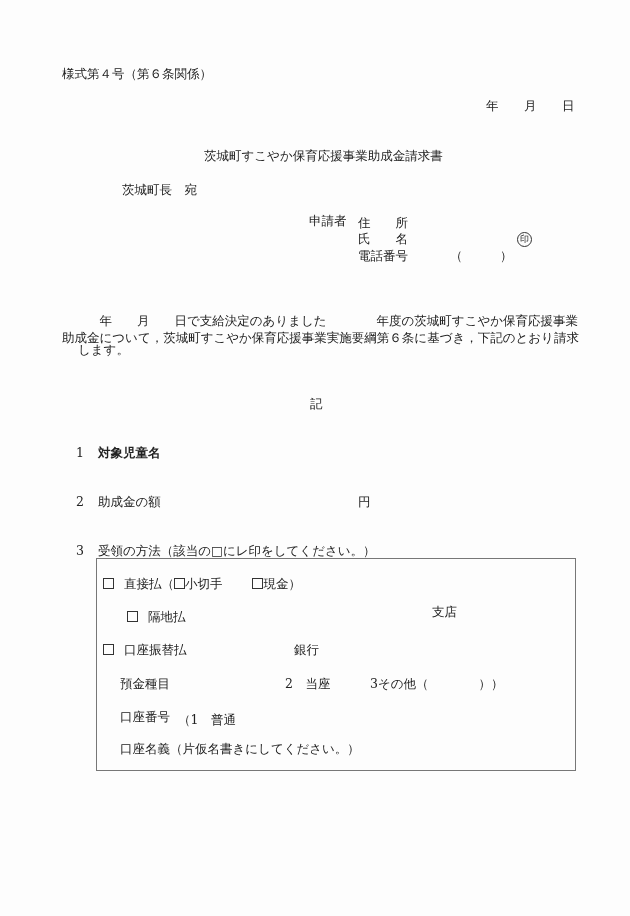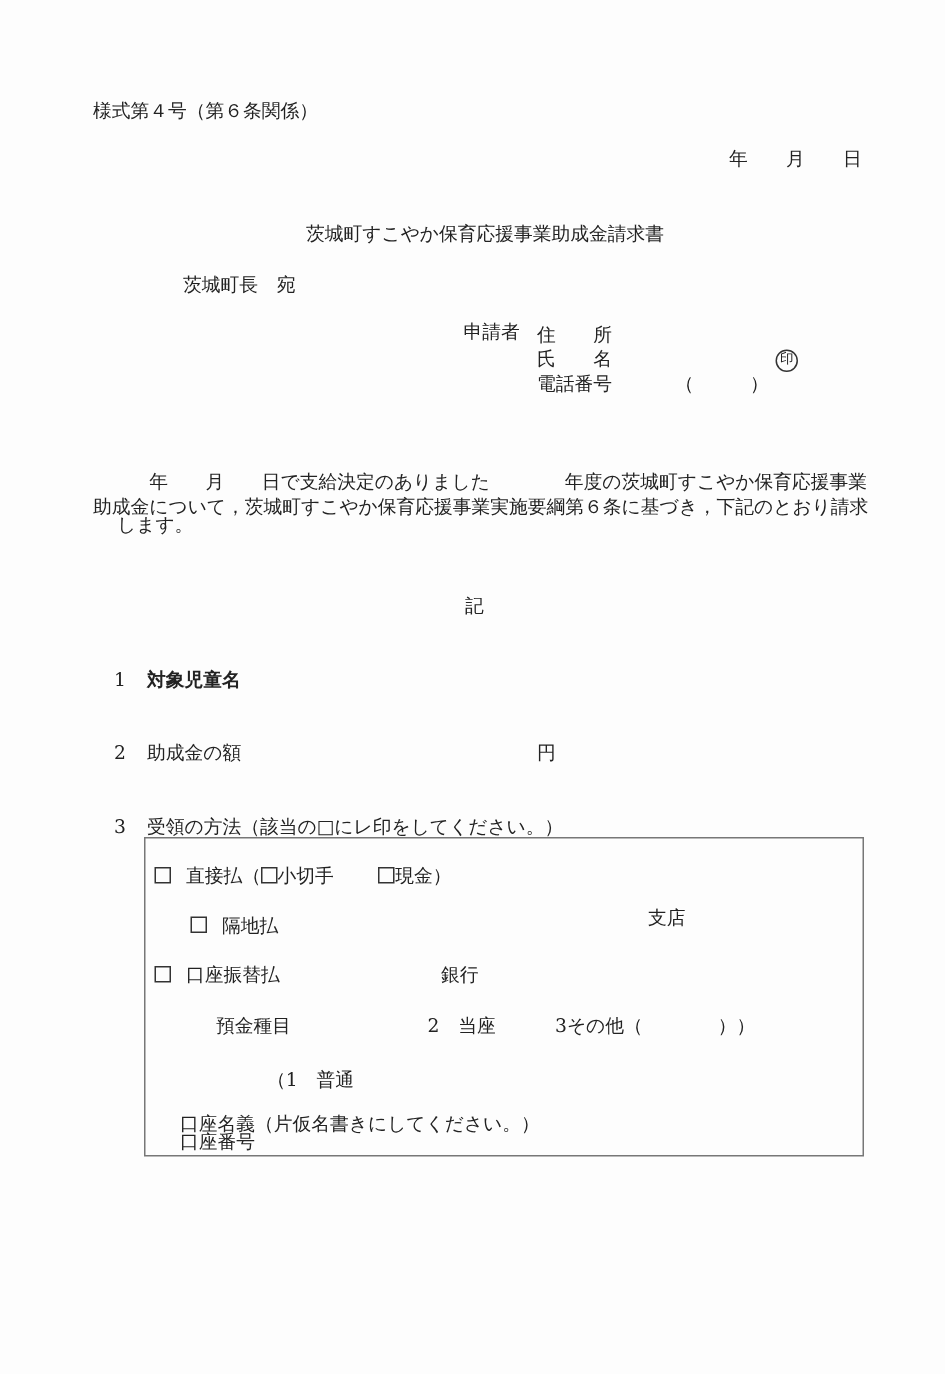--- a/index.html
+++ b/index.html
@@ -66,19 +66,19 @@
   <span style="margin-left:6px">隔地払</span>
 </div>
 
 <div class="abs" style="left:103px;top:642px;">
   <span class="chk"></span>
   <span style="margin-left:6px">口座振替払</span>
 </div>
 <div class="abs" style="left:294px;top:642px;">銀行</div>
 <div class="abs" style="left:432px;top:604px;">支店</div>
 
-<div class="abs" style="left:120px;top:676px;margin-left:24px;">預金種目</div>
+<div class="abs" style="left:120px;top:676px;">預金種目</div>
 <div class="abs" style="left:178px;top:712px;">（1　普通</div>
 <div class="abs" style="left:285px;top:676px;">2　当座</div>
 <div class="abs" style="left:370px;top:676px;">3その他（　　　　））</div>
 
-<div class="abs" style="left:120px;top:709px;margin-top:44px;">口座番号</div>
+<div class="abs" style="left:120px;top:709px;">口座番号</div>
 <div class="abs" style="left:120px;top:741px;">口座名義（片仮名書きにしてください。）</div>
 
 </body></html>

